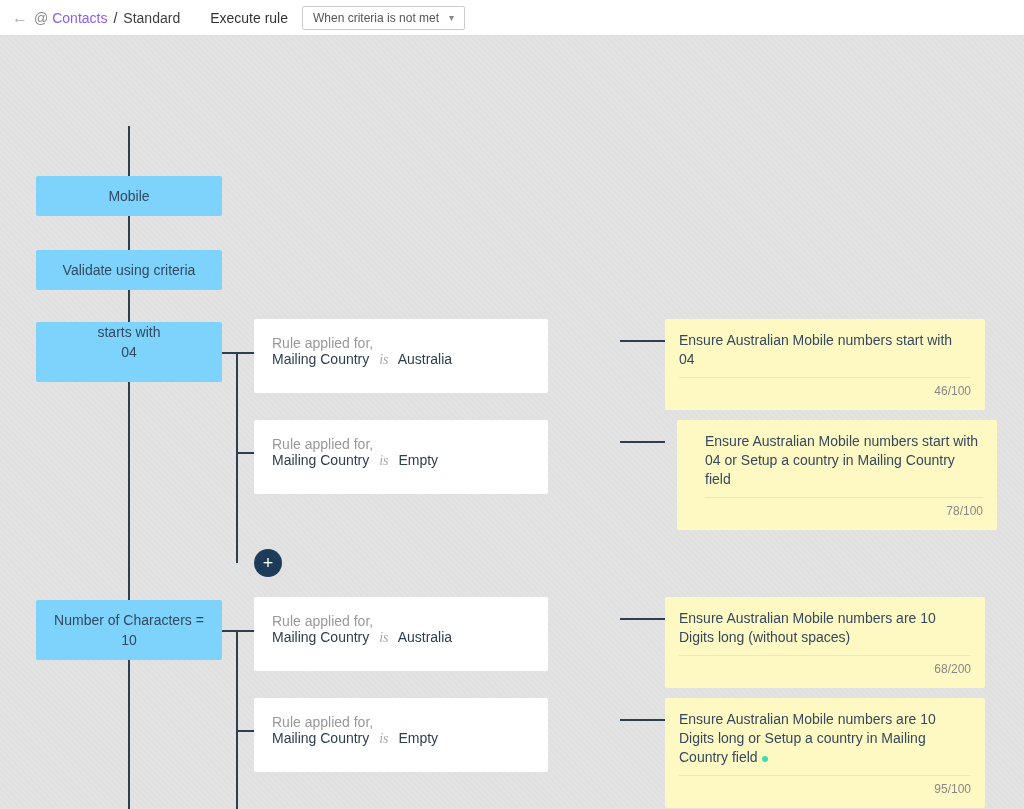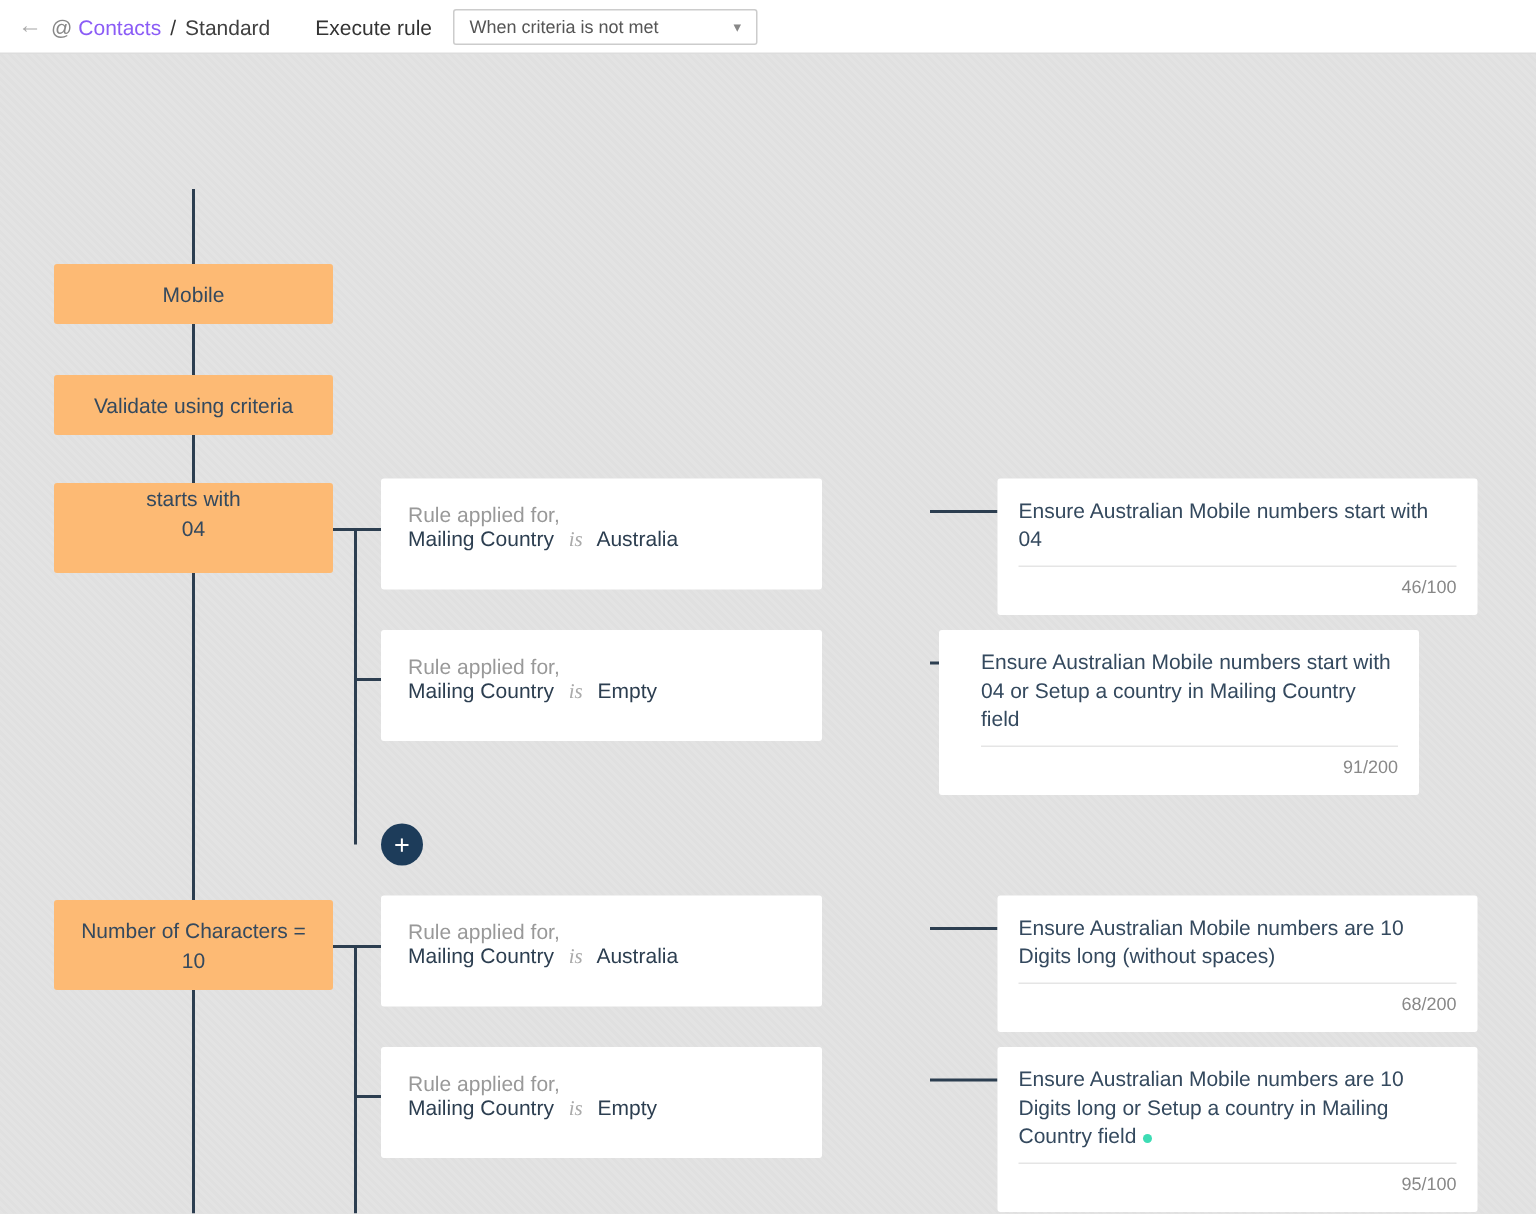--- a/index.html
+++ b/index.html
@@ -38,30 +38,29 @@
     .dropdown {
       margin-left: 14px;
       border: 1px solid #ccc;
       background: #fff;
       padding: 4px 10px;
       font-size: 12px;
       color: #555;
       display: flex;
       align-items: center;
       border-radius: 2px;
-      gap: 40px;
     }
     .dropdown-caret { margin-left: 10px; font-size: 10px; color: #888; }
 
     .canvas { position: relative; width: 1024px; height: 773px; }
 
     
     .node {
       position: absolute;
-      background: #fdba74;
+      background: #7dd3fc;
       text-align: center;
       color: #34495e;
       font-size: 14px;
       border-radius: 2px;
     }
     .when-circle {
       position: absolute;
       width: 80px;
       height: 80px;
       border-radius: 50%;
@@ -91,31 +90,31 @@
     }
     .rule-box .line2 { color: #2c3e50; }
     .rule-box .is-word { font-family: Georgia, serif; font-style: italic; color: #aaa; margin: 0 6px; }
     .rb1 { left: 254px; top: 283px; }
     .rb2 { left: 254px; top: 384px; }
     .rb3 { left: 254px; top: 561px; }
     .rb4 { left: 254px; top: 662px; }
 
     .msg-box {
       position: absolute;
-      background: #ffffff;
+      background: #fef9c3;
       width: 320px;
       padding: 12px 14px;
       font-size: 14px;
       color: #34495e;
       border-radius: 2px;
     }
     .msg-box .msg-text { border-bottom: 1px solid #e5e5e5; padding-bottom: 8px; line-height: 19px; }
     .msg-box .msg-count { text-align: right; font-size: 12px; color: #888; margin-top: 6px; }
     .mb1 { left: 665px; top: 283px; }
-    .mb2 { left: 626px; top: 384px; padding-left: 28px; }
+    .mb2 { left: 677px; top: 384px; padding-left: 28px; }
     .mb3 { left: 665px; top: 561px; }
     .mb4 { left: 665px; top: 662px; }
     .teal-dot { display:inline-block; width:6px; height:6px; background:#3ddcb4; border-radius:50%; margin-left:4px; }
 
     .add-btn {
       position: absolute;
       width: 28px;
       height: 28px;
       border-radius: 50%;
       background: #1d3c5a;
@@ -233,21 +232,21 @@
       <span>Empty</span>
     </div>
   </div>
 
   <div class="msg-box mb1">
     <div class="msg-text">Ensure Australian Mobile numbers start with 04</div>
     <div class="msg-count">46/100</div>
   </div>
   <div class="msg-box mb2">
     <div class="msg-text">Ensure Australian Mobile numbers start with 04 or Setup a country in Mailing Country field</div>
-    <div class="msg-count">91/200</div>
+    <div class="msg-count">78/100</div>
   </div>
   <div class="msg-box mb3">
     <div class="msg-text">Ensure Australian Mobile numbers are 10 Digits long (without spaces)</div>
     <div class="msg-count">68/200</div>
   </div>
   <div class="msg-box mb4">
     <div class="msg-text"><span>Ensure Australian Mobile numbers are 10 Digits long or Setup a country in Mailing Country field</span><span class="teal-dot"></span></div>
     <div class="msg-count">95/100</div>
   </div>
 

